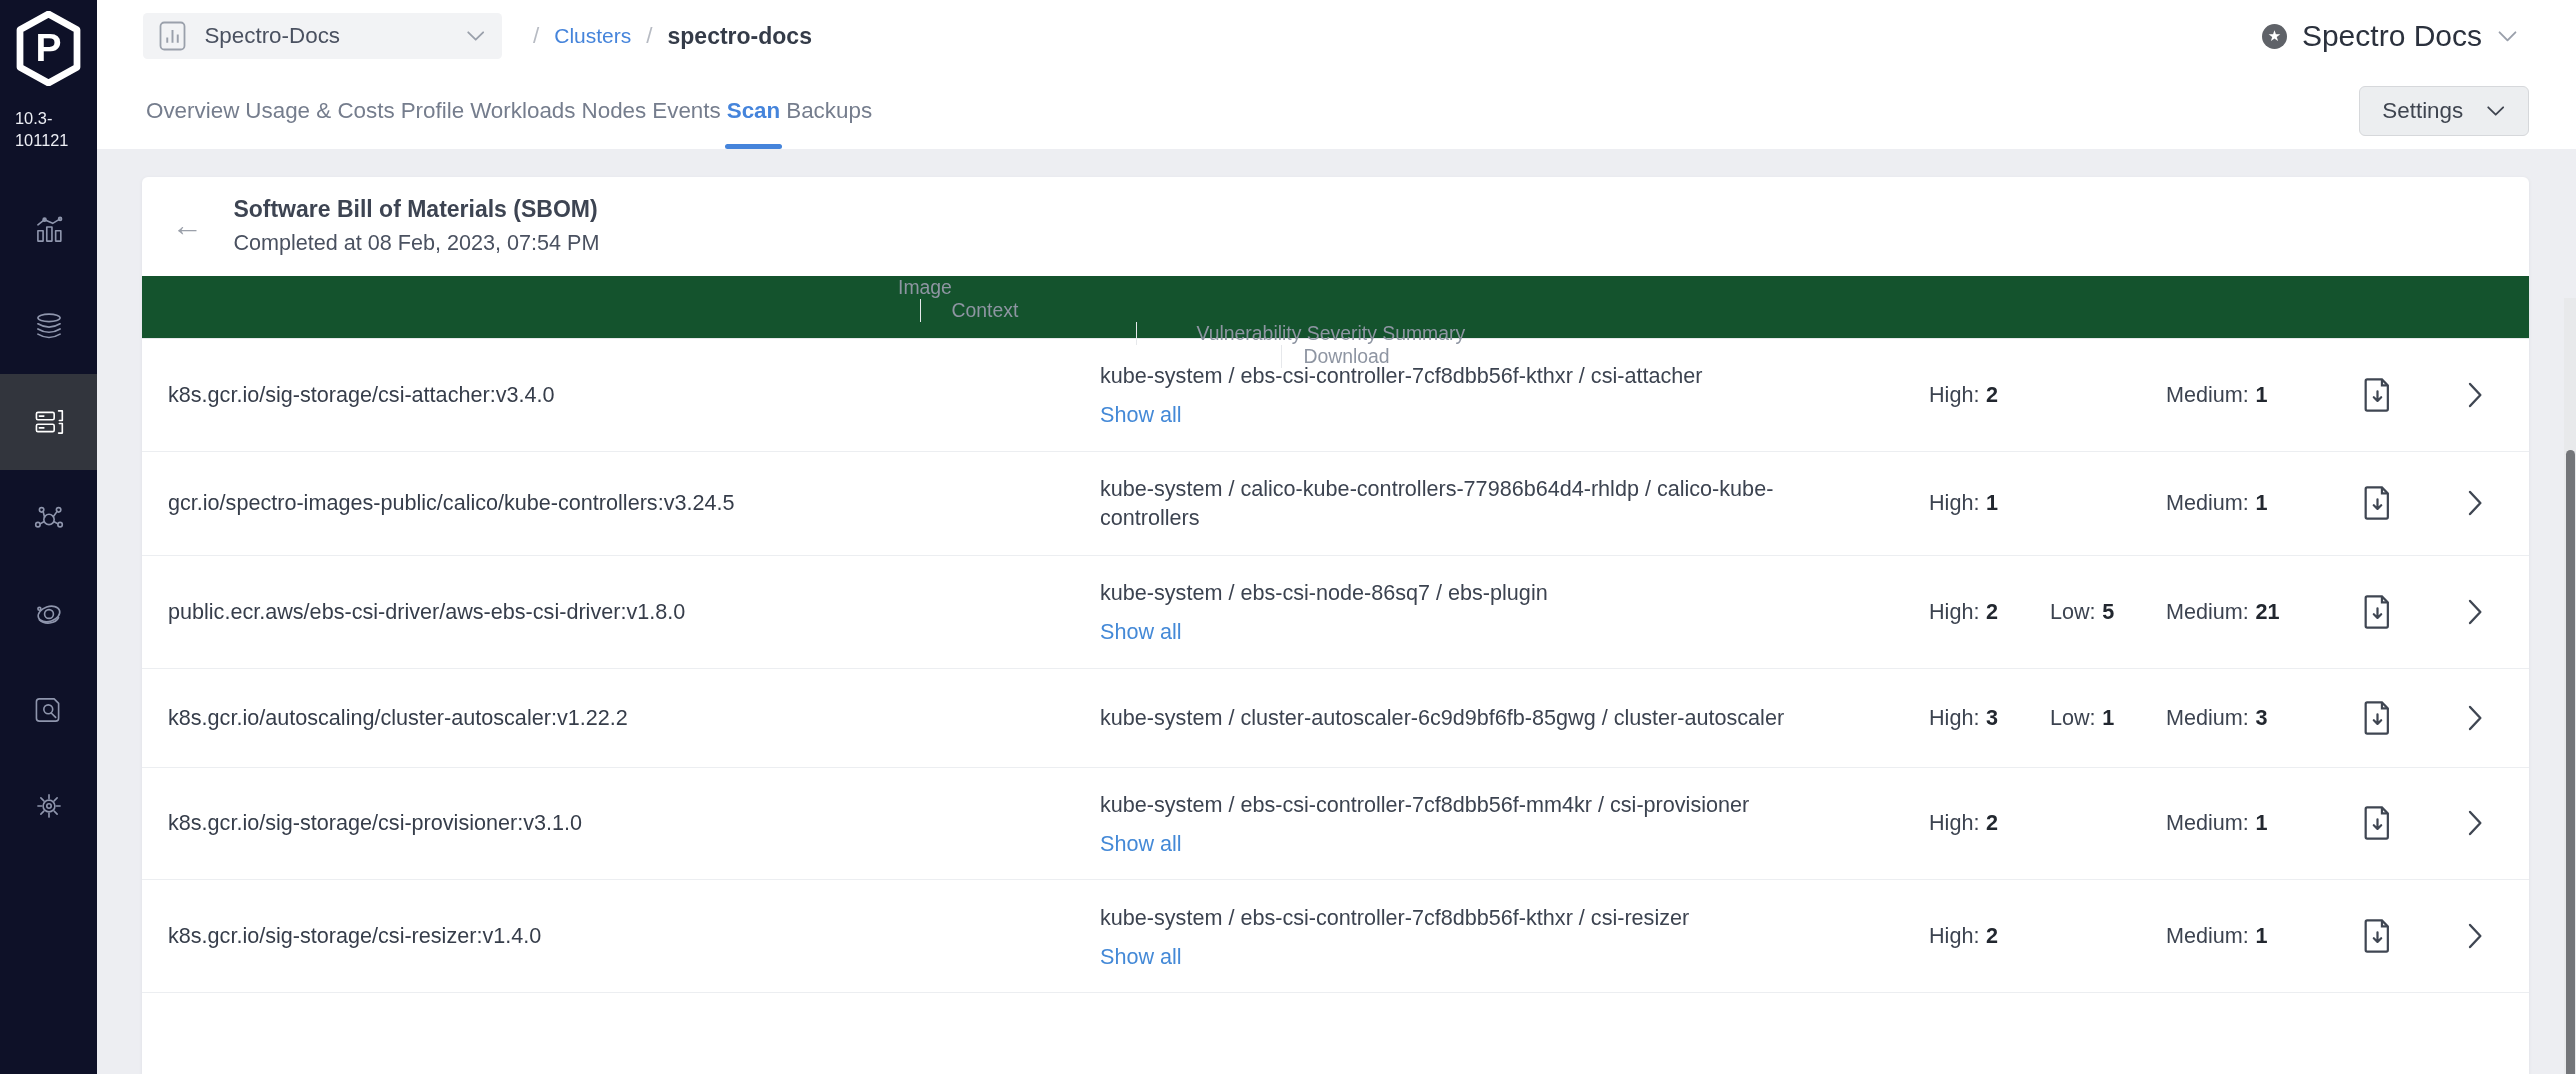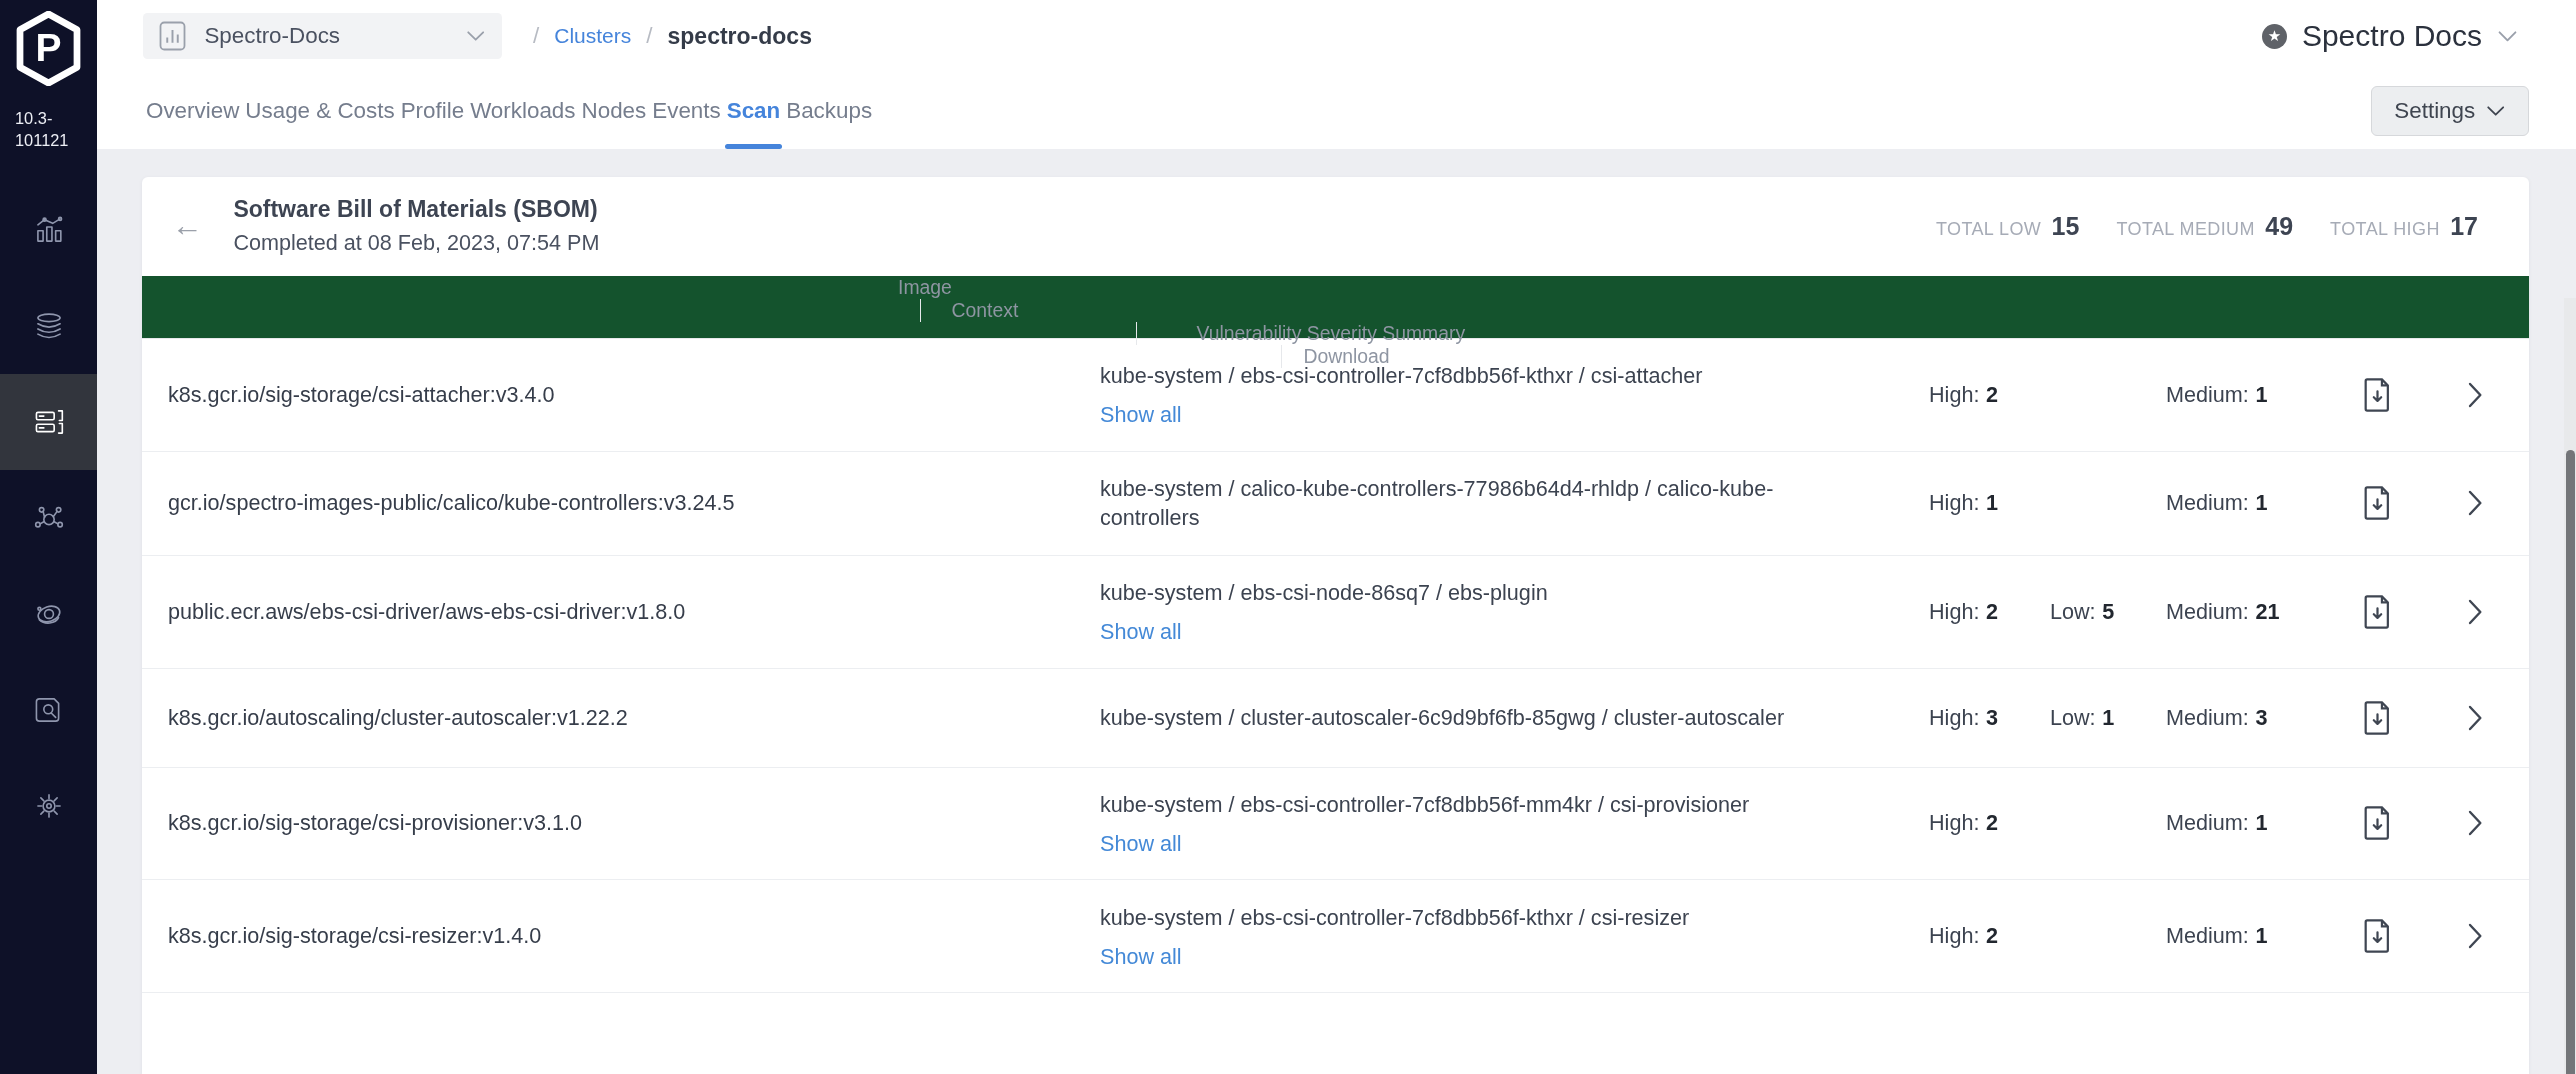--- a/index.html
+++ b/index.html
@@ -51,21 +51,21 @@
   .tenant-label { font-size:30px; color:#2b313d; font-weight:500; }
 
   
   .tabs { position:absolute; left:46px; bottom:0; display:flex; }
   .tab { font-size:22.4px; color:#757d8d; padding:0 3px 25px 3px; position:relative; cursor:pointer; white-space:nowrap; }
   .tab.active { color:#4584db; font-weight:700; }
   .tab.active::after { content:""; position:absolute; left:1.5px; right:1.5px; bottom:0; height:5.2px; background:#4584db; border-radius:3px; }
   .settings-btn {
     position:absolute; right:47px; top:86px; height:50px; padding:0 22.4px;
     background:#eceef0; border:0.7px solid #d6d8db; border-radius:6px;
-    display:flex; align-items:center; gap:11px; cursor:pointer;
+    display:flex; align-items:center; gap:23px; cursor:pointer;
   }
   .settings-btn .settings-label { font-size:22.4px; color:#3f4550; font-weight:500; }
   .settings-btn svg { stroke:#3f4550; }
 
   
   .content { position:absolute; left:97px; top:149px; right:0; bottom:0; background:#edeef2; }
   .card {
     position:absolute; left:45px; top:27.6px; width:2387px; bottom:0;
     background:#ffffff; border-radius:6px 6px 0 0;
     box-shadow:0 1.5px 4.5px rgba(30,40,60,0.06);
@@ -245,34 +245,20 @@
 
 <div class="content">
   <div class="card">
 
     <div class="card-header">
       <span class="back-arrow">←</span>
       <div class="sbom-titles">
         <div class="sbom-title">Software Bill of Materials (SBOM)</div>
         <div class="sbom-sub">Completed at 08 Feb, 2023, 07:54 PM</div>
       </div>
-      <div class="totals">
-        <div class="total-group">
-          <span class="total-label">TOTAL LOW</span>
-          <span class="total-value">15</span>
-        </div>
-        <div class="total-group">
-          <span class="total-label">TOTAL MEDIUM</span>
-          <span class="total-value">49</span>
-        </div>
-        <div class="total-group">
-          <span class="total-label">TOTAL HIGH</span>
-          <span class="total-value">17</span>
-        </div>
-      </div>
     </div>
 
     <div class="thead">
       <div class="th c1">Image</div>
       <div class="th c2">Context</div>
       <div class="th c3">Vulnerability Severity Summary</div>
       <div class="th c4">Download</div>
     </div>
 
     <div id="tbody">

